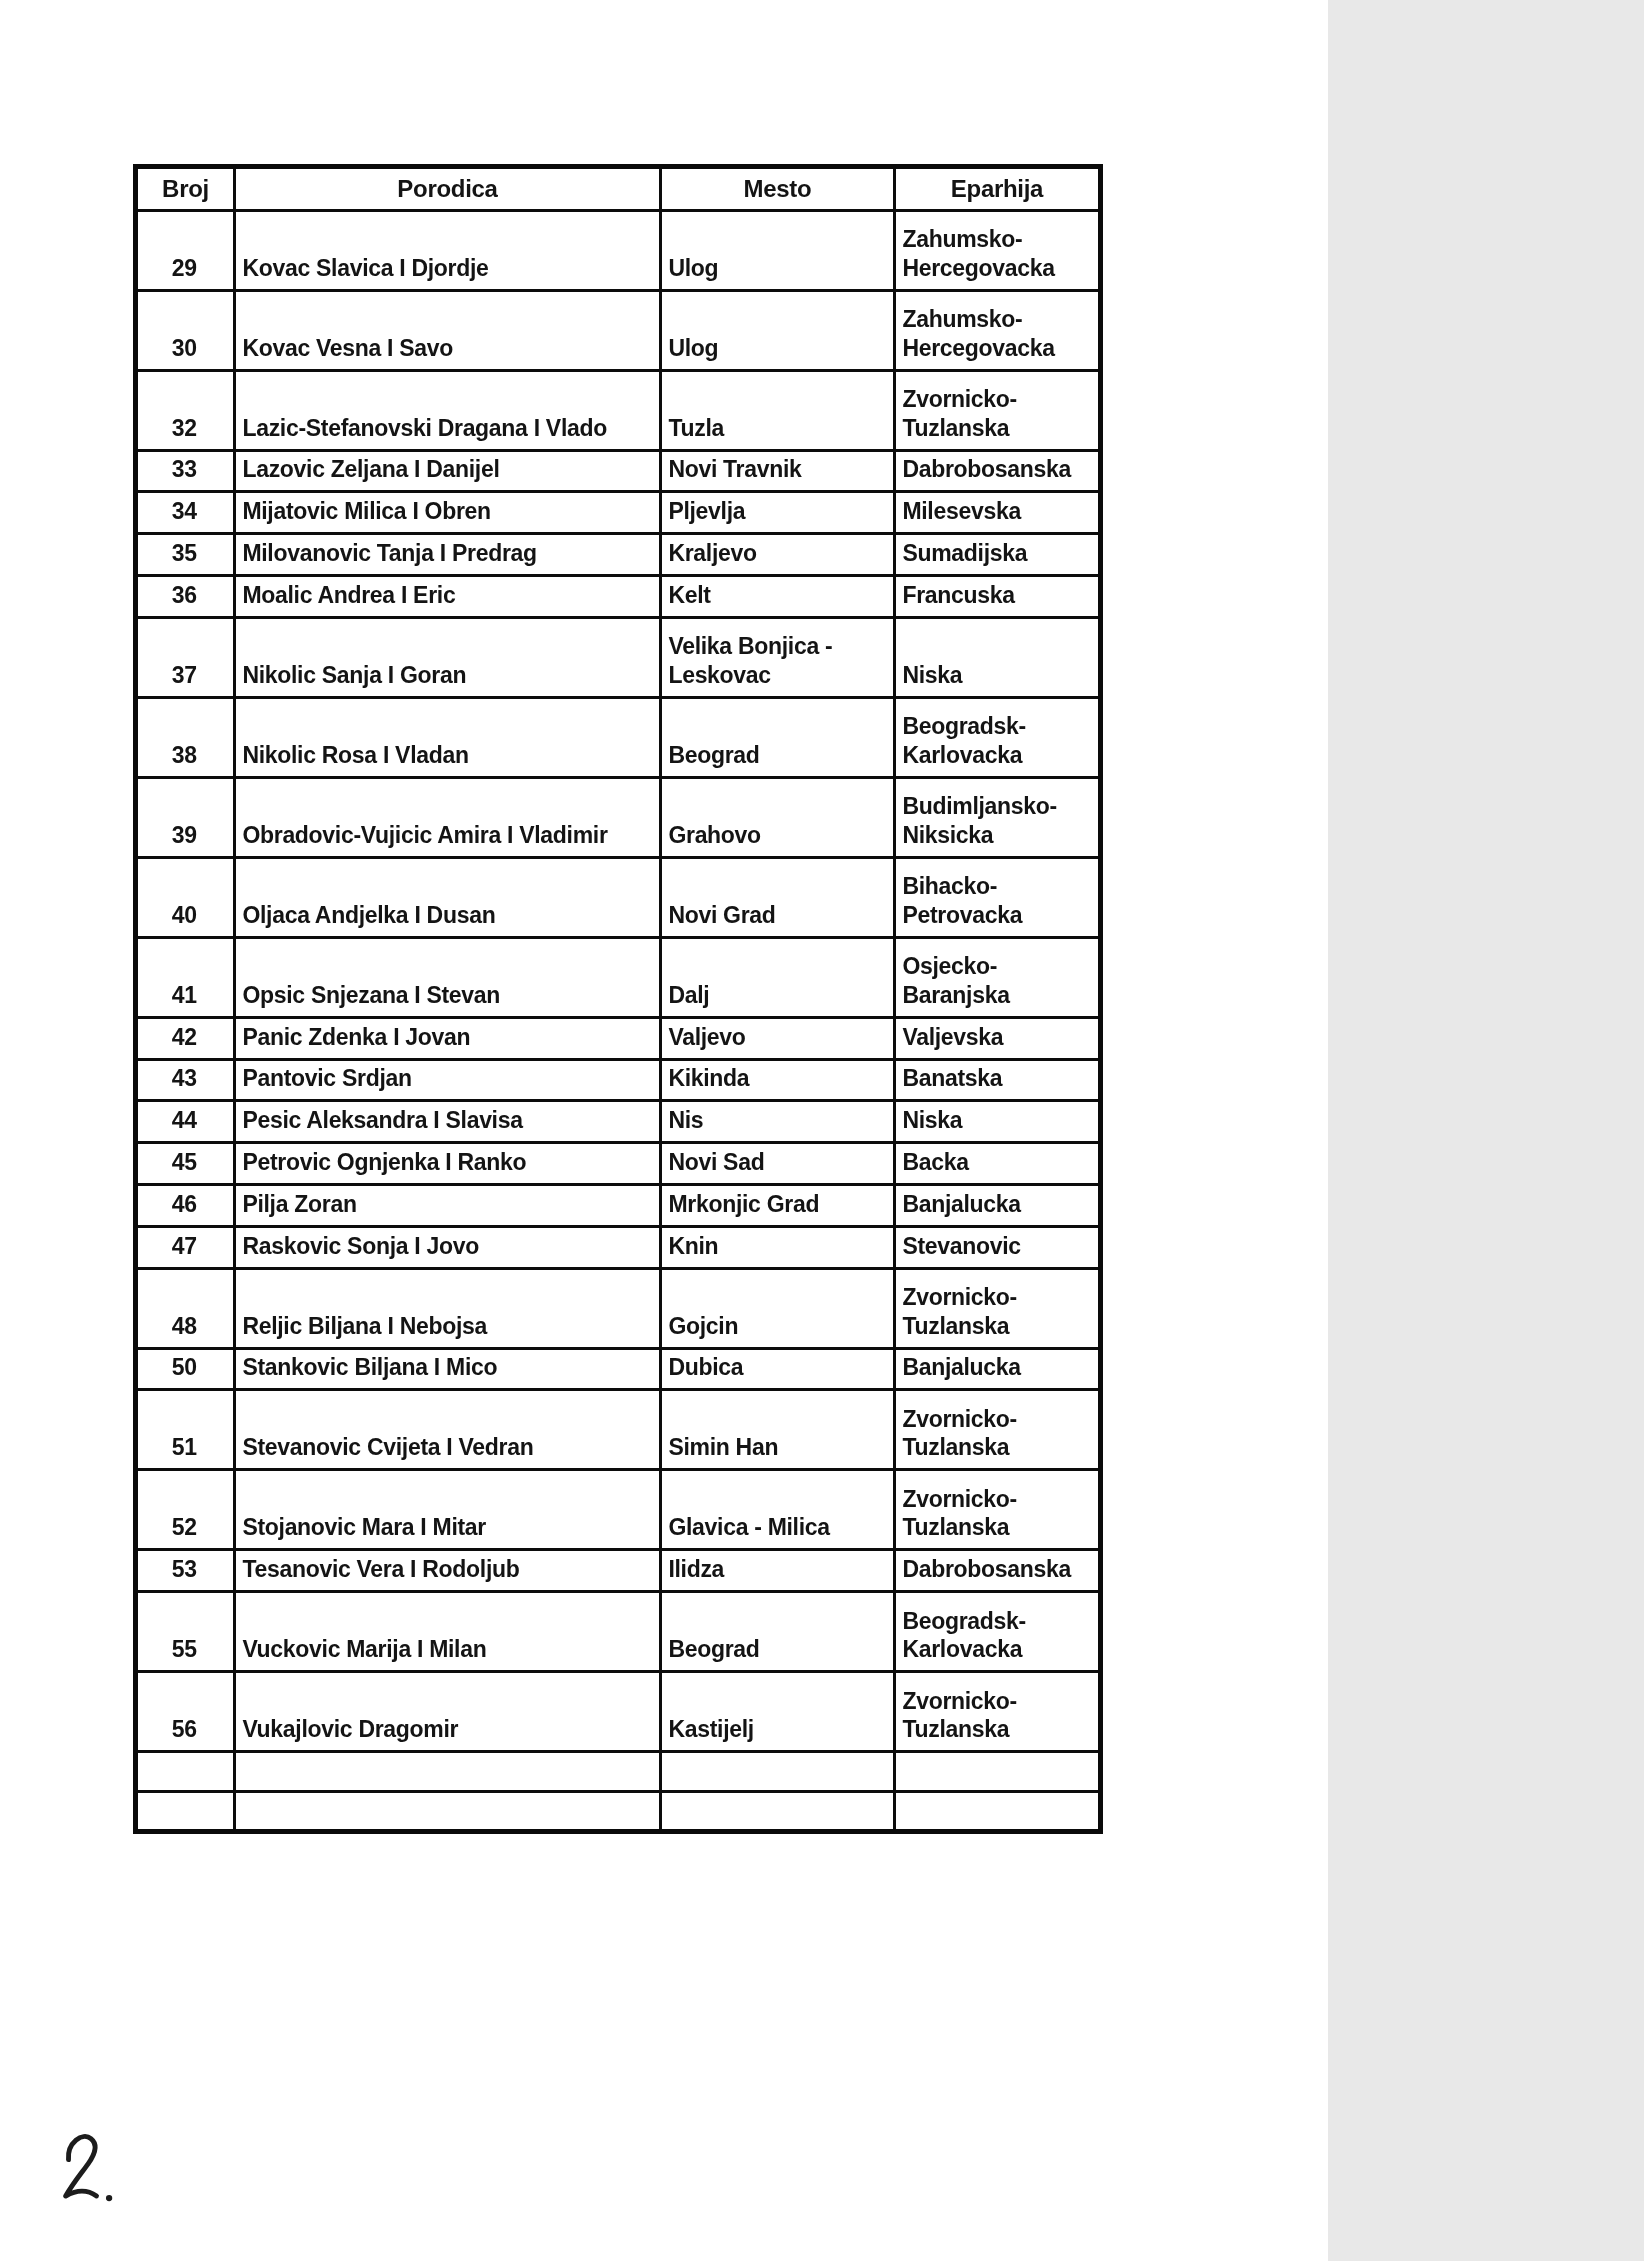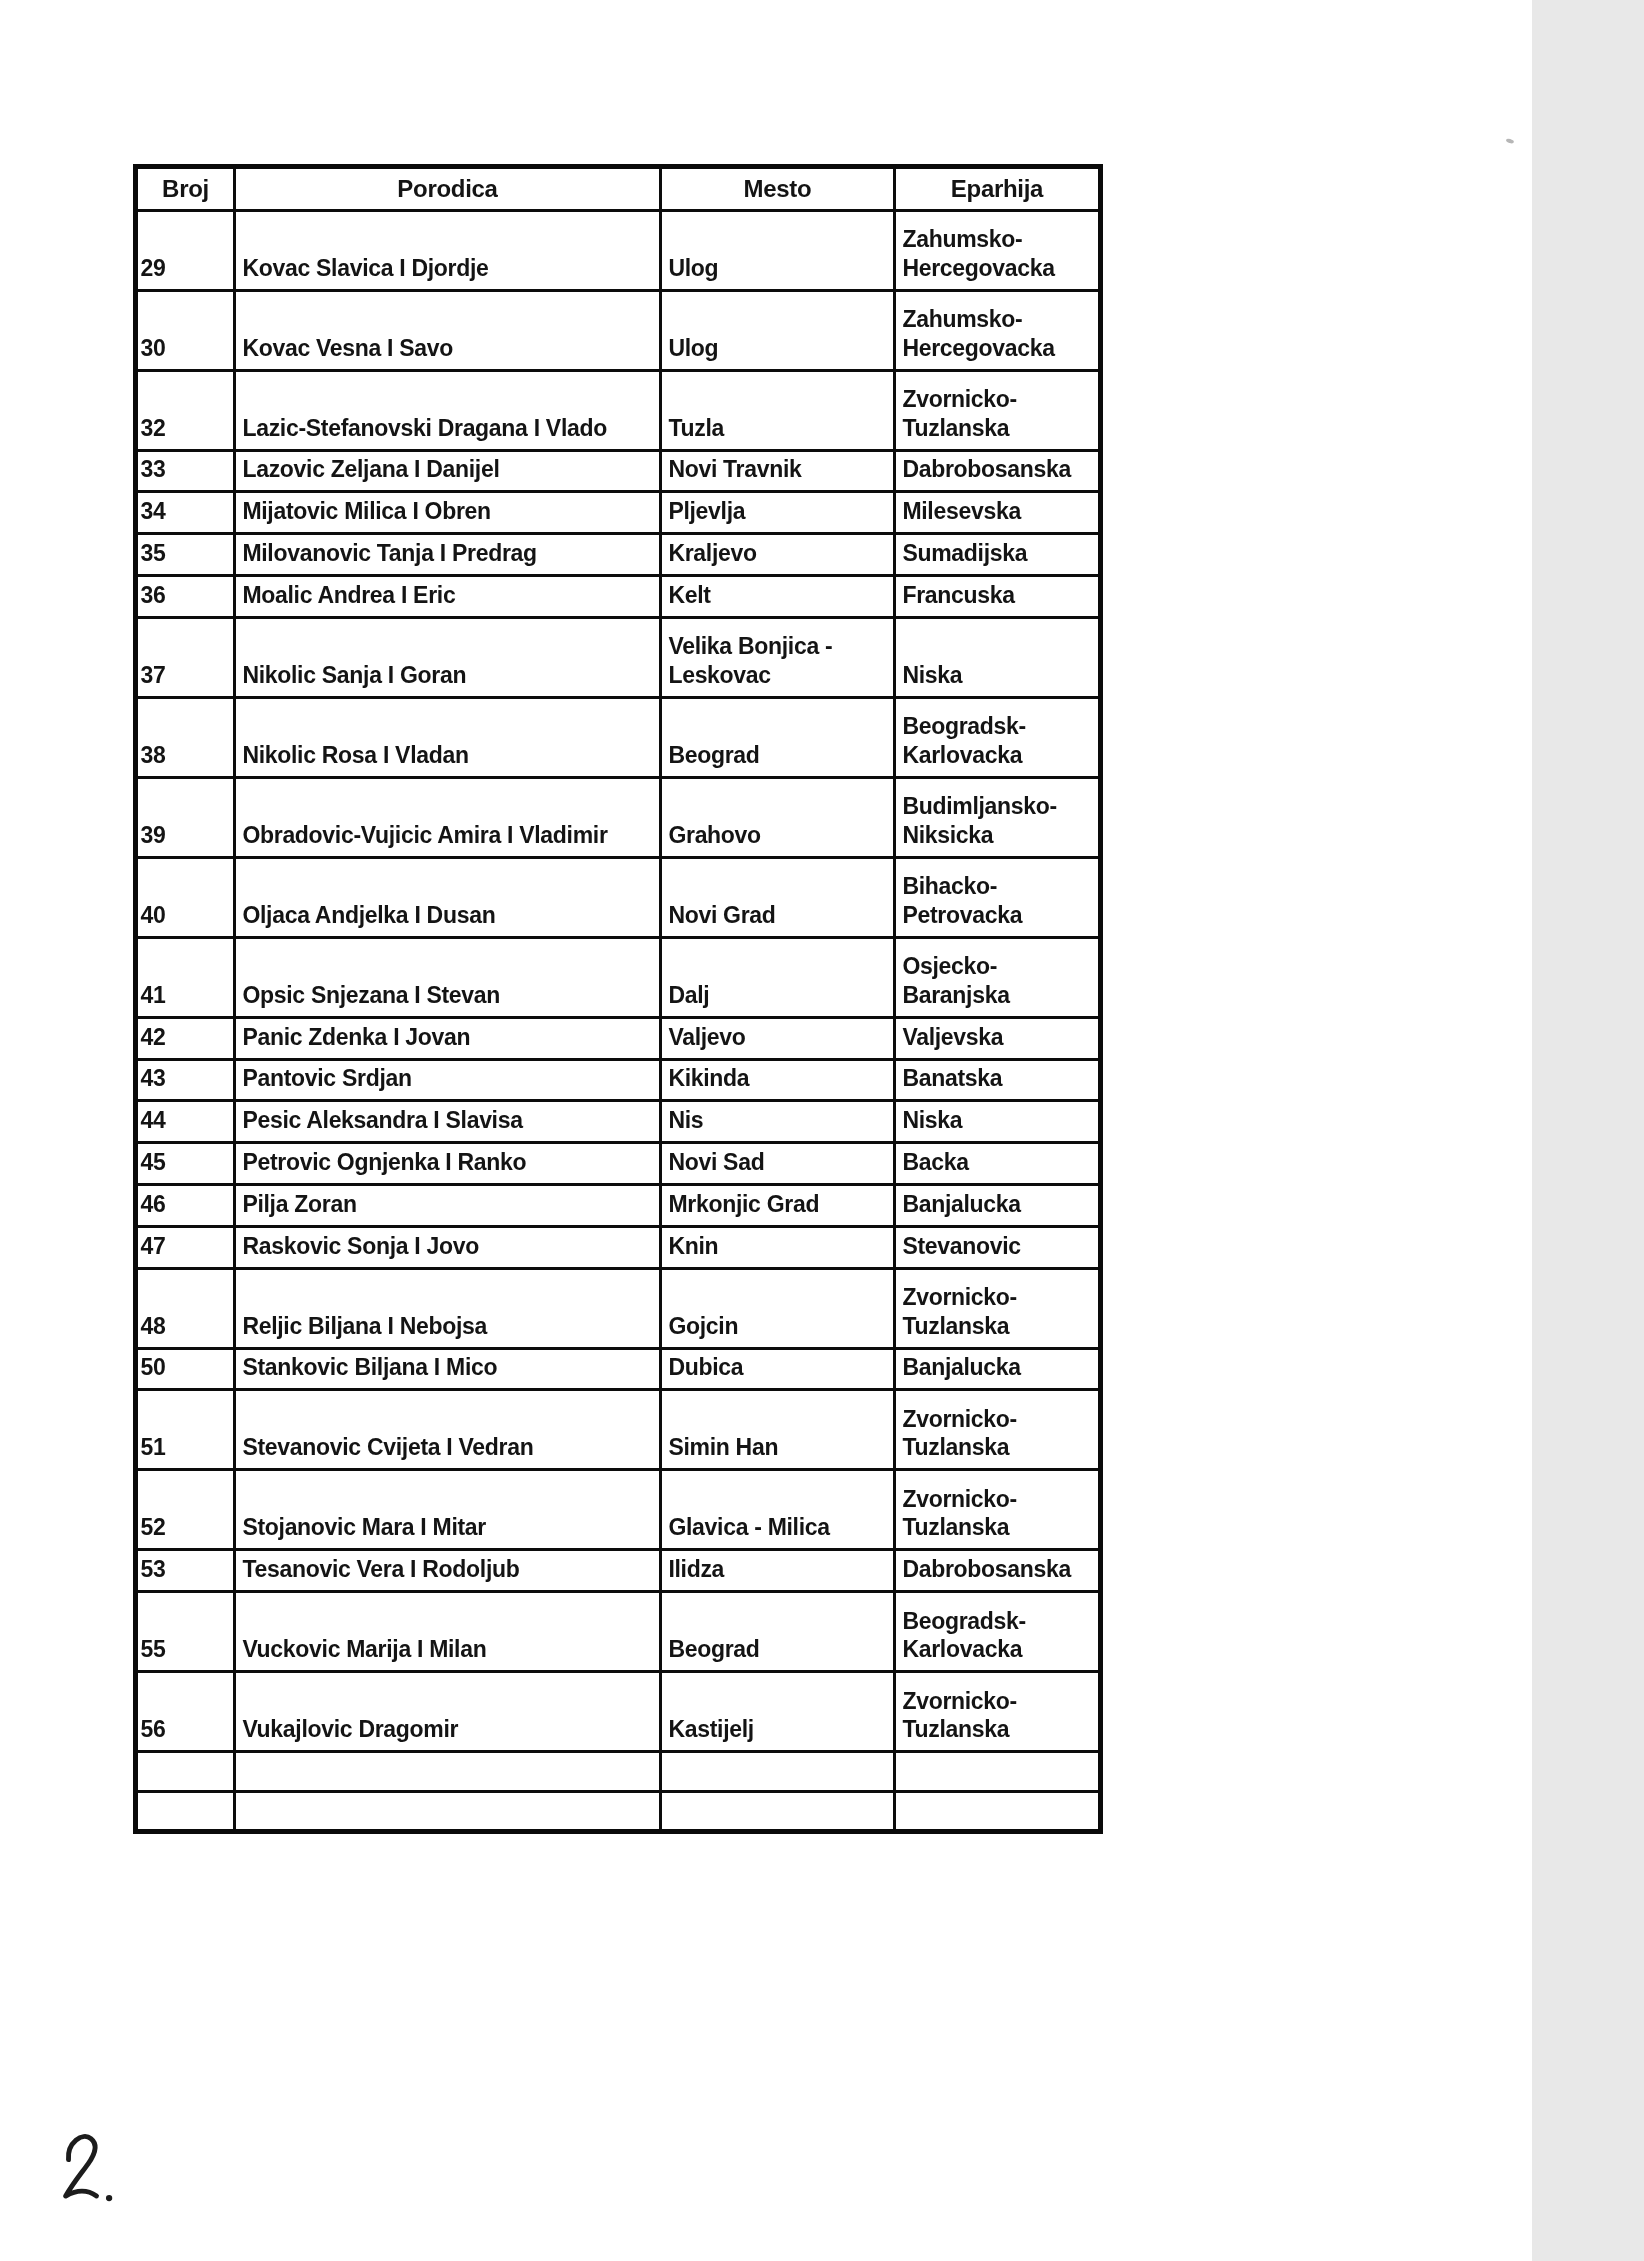--- a/index.html
+++ b/index.html
@@ -2,21 +2,21 @@
 <html style="font-size:10.3px"><head>
 <meta charset="utf-8">
 <style>
   html, body {
     margin: 0;
     padding: 0;
     background: #e8e8e8;
   }
   .page {
     position: relative;
-    width: 1532px;
+    width: 1328px;
     height: 2261px;
     background: #ffffff;
     font-family: "Liberation Sans", sans-serif;
     color: #141414;
     overflow: hidden;
   }
   table.doc-table {
     position: absolute;
     left: 133px;
     top: 164px;
@@ -47,21 +47,21 @@
   }
   .doc-table td {
     font-size: 23px;
     line-height: 1.24;
     vertical-align: bottom;
     padding: 3.9px 2.6px 6.4px 6.4px;
     white-space: pre-line;
     letter-spacing: -0.3px;
   }
   .doc-table td.col-broj {
-    text-align: left;
+    text-align: center;
     padding-right: 5.2px;
     padding-left: 2.6px;
     margin-top: 19px;
   }
   tr.row { height: 40px; }
   tr.row.tall { height: 80px; }
 
   .handwritten {
     position: absolute;
     left: 44px;

